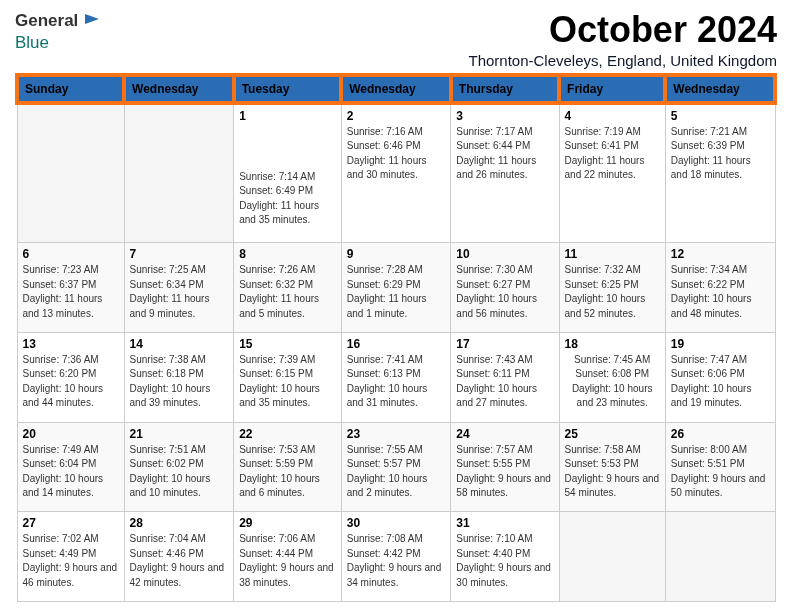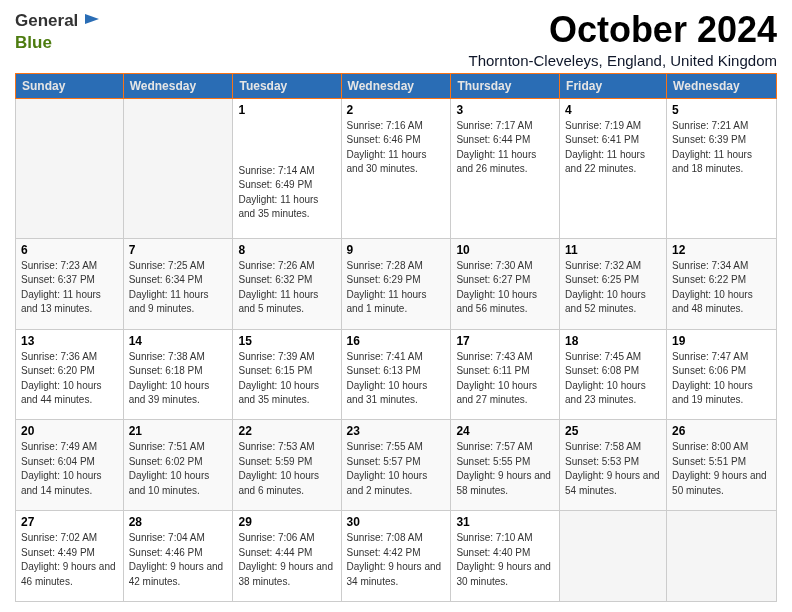--- a/index.html
+++ b/index.html
@@ -44,26 +44,26 @@
       margin-top: 2px;
     }
     .calendar {
       flex: 1;
       border-collapse: collapse;
       width: 100%;
       font-size: 10.5px;
     }
     .calendar th {
       background-color: #2a6db5;
-      color: #e5e5e5;
+      color: #000000;
       text-align: left;
       padding: 5px 6px;
       font-size: 12px;
       font-weight: bold;
-      border: 1px solid #f97316;
+      border: 4px solid #f97316;
     }
     .calendar td {
       border: 1px solid #ccc;
       vertical-align: top;
       padding: 4px 5px;
       width: 113px;
       min-height: 70px;
       background: #fff;
     }
     .calendar td.empty {
@@ -86,21 +86,21 @@
 <body>
 
 <div class="page">
   <div class="header">
     <div class="logo">
   <div style="display:flex;align-items:center;">
     <div style="font-family:Arial,sans-serif;font-size:17px;line-height:1.15;">
       <div style="color:#333;font-weight:bold;">General<span style="display:inline-block;margin-left:3px;vertical-align:middle;"><svg width="18" height="18" viewBox="0 0 18 18">
                   <polygon points="4,4 18,9 4,14" fill="#2a6db5"></polygon>
                 </svg></span></div>
-      <div style="color:#4d7c0f;font-weight:bold;">Blue</div>
+      <div style="color:#0f766e;font-weight:normal;">Blue</div>
     </div>
   </div>
 </div>
     <div class="title-section">
       <div class="month-title">October 2024</div>
       <div class="location">Thornton-Cleveleys, England, United Kingdom</div>
     </div>
   </div>
 
   <table class="calendar">
@@ -220,21 +220,21 @@
 Daylight: 10 hours and 31 minutes.</div>
           </td>
           <td>
             <span class="day-num">17</span>
             <div class="day-info" style="white-space: pre-line;">Sunrise: 7:43 AM
 Sunset: 6:11 PM
 Daylight: 10 hours and 27 minutes.</div>
           </td>
           <td>
             <span class="day-num">18</span>
-            <div class="day-info" style="white-space: pre-line;">Sunrise: 7:45 AM
+            <div class="day-info" style="white-space: pre-line; text-align: center;">Sunrise: 7:45 AM
 Sunset: 6:08 PM
 Daylight: 10 hours and 23 minutes.</div>
           </td>
           <td>
             <span class="day-num">19</span>
             <div class="day-info" style="white-space: pre-line;">Sunrise: 7:47 AM
 Sunset: 6:06 PM
 Daylight: 10 hours and 19 minutes.</div>
           </td>
         </tr>

